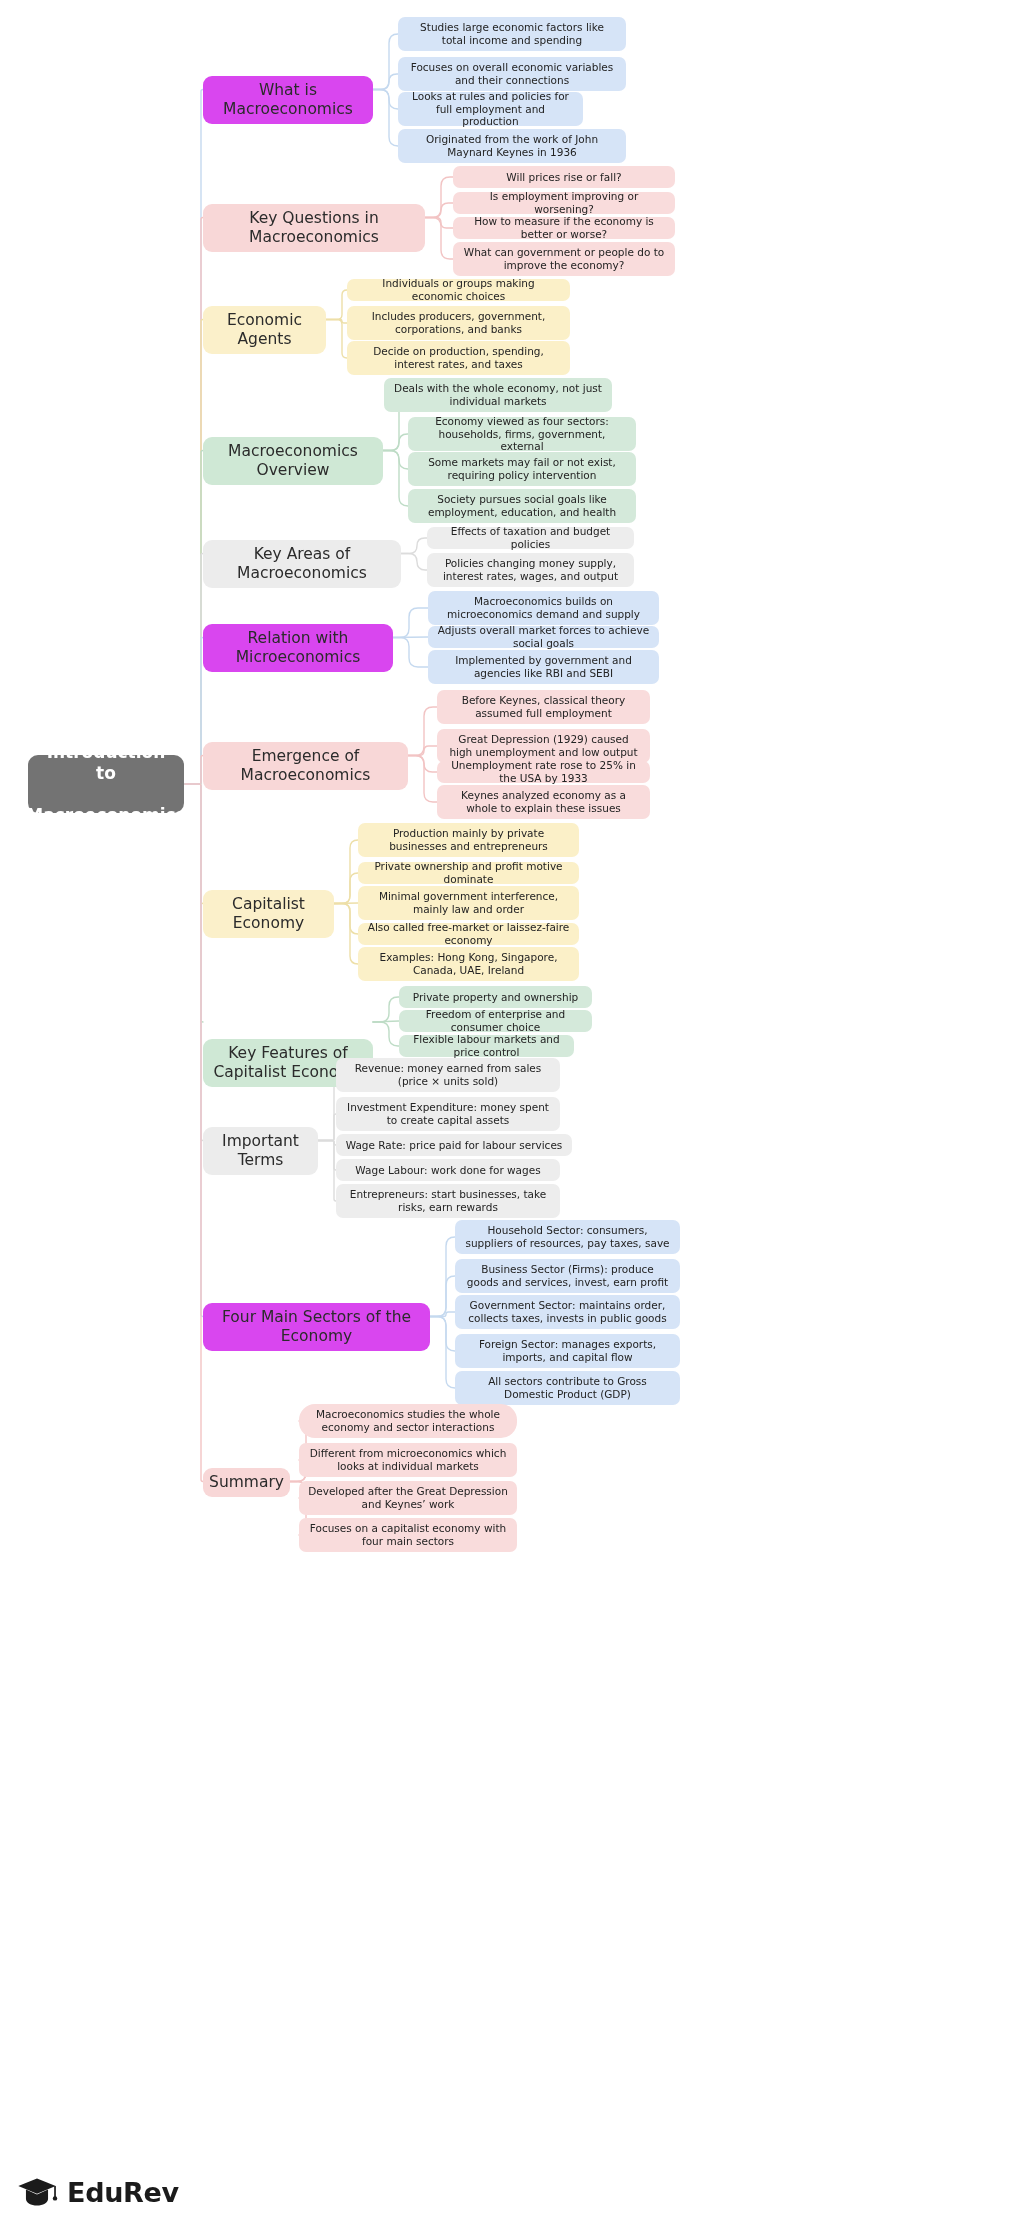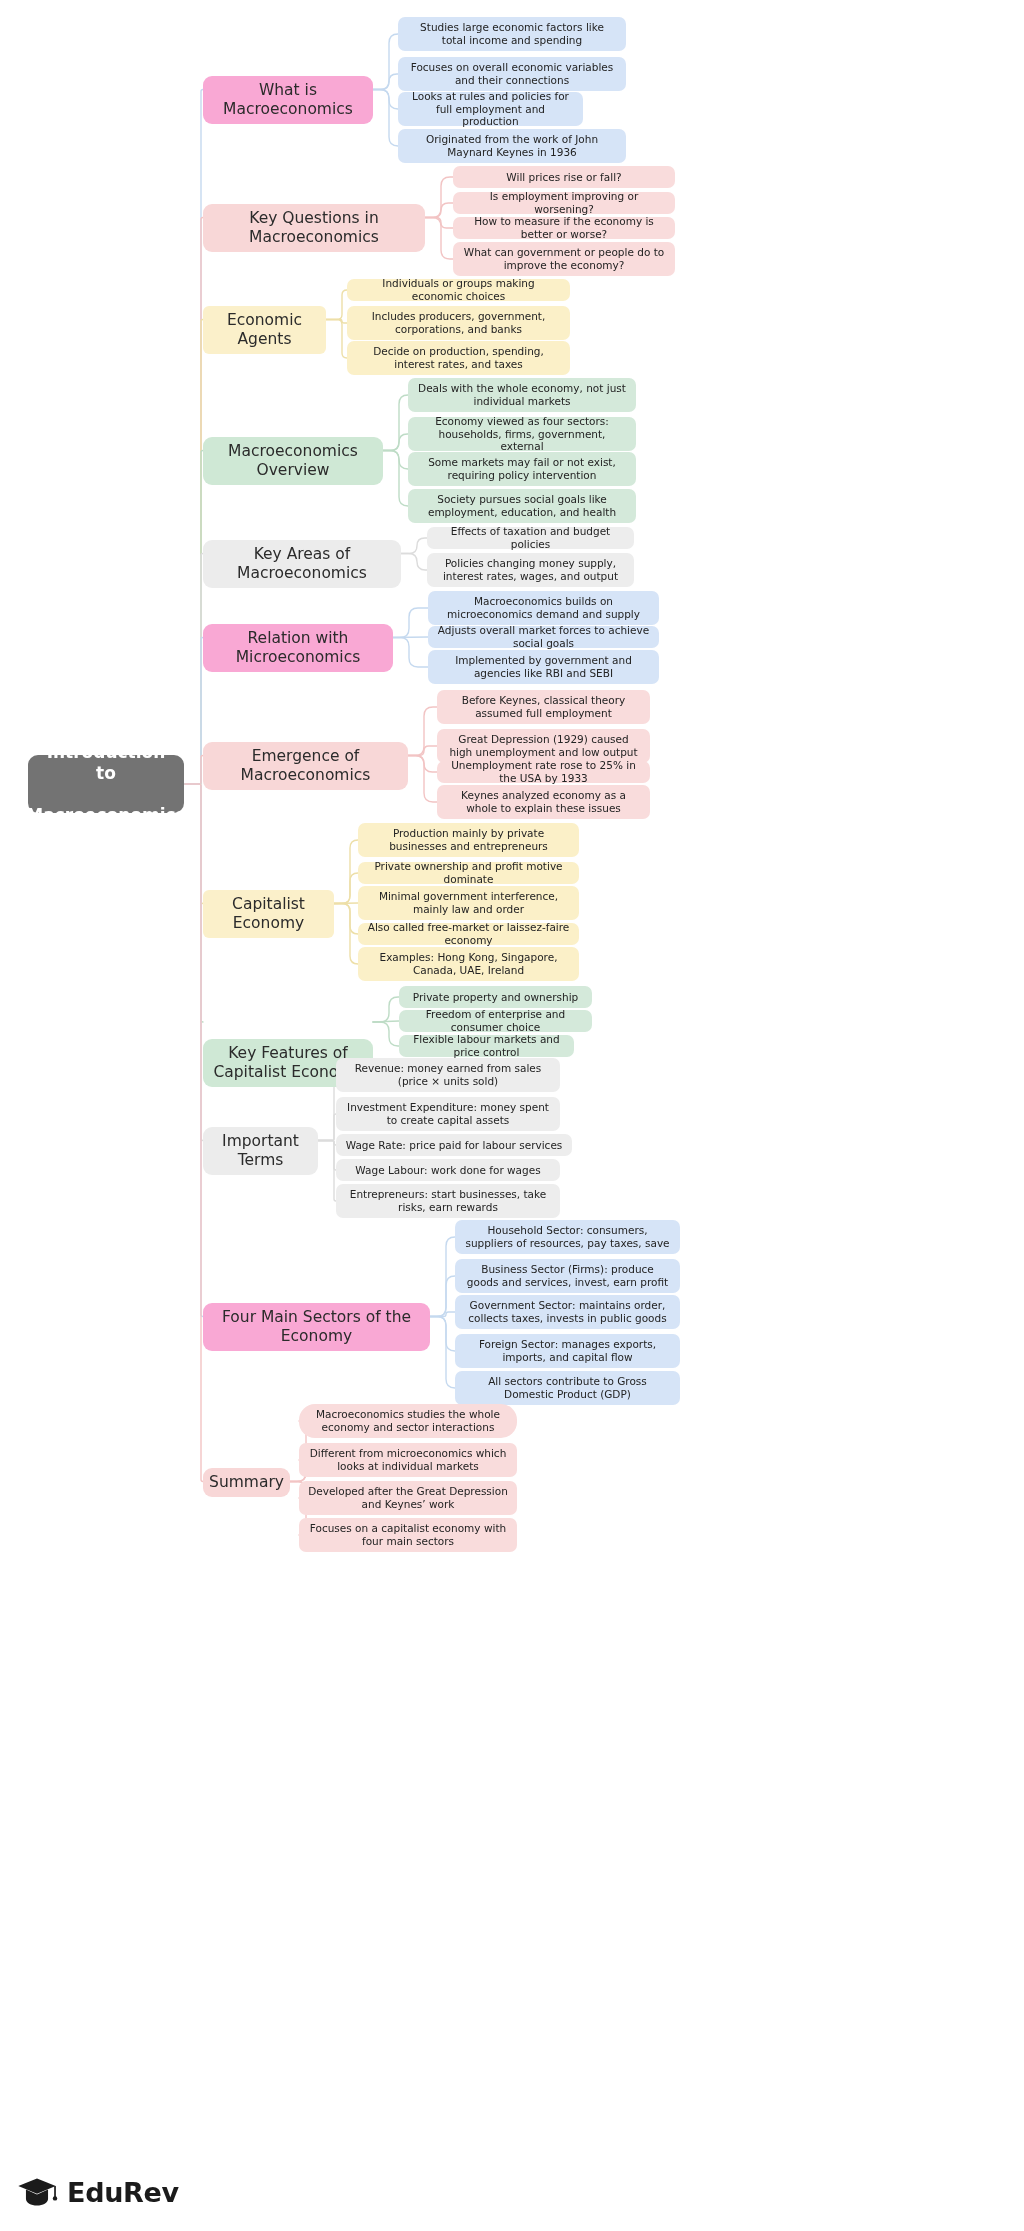--- a/index.html
+++ b/index.html
@@ -42,23 +42,23 @@
     line-height: 1.25;
     padding: 8px 12px;
   }
   
   .branch {
     font-size: 15.5px;
     color: #2b2b2b;
     border-radius: 9px;
     padding: 5px 10px;
   }
-  .b-blue   { background: #f9a8d4; }
+  .b-blue   { background: #d946ef; }
   .b-red    { background: #f8d7d7; }
-  .b-yellow { background: #fbf0ca; border-radius: 6px; }
+  .b-yellow { background: #fbf0ca; }
   .b-green  { background: #cfe8d5; }
   .b-gray   { background: #ececec; }
   
   .leaf {
     font-size: 10.5px;
     color: #232323;
     border-radius: 7px;
     padding: 5px 9px;
   }
   .l-blue   { background: #d6e4f7; }
@@ -163,21 +163,21 @@
       <div class="node branch b-red" style="left: 203px; top: 204px; width: 222px; min-height: 27px;">Key Questions in Macroeconomics</div>
       <div class="node leaf l-red" style="left: 453px; top: 166px; width: 222px; height: 22px;">Will prices rise or fall?</div>
       <div class="node leaf l-red" style="left: 453px; top: 192px; width: 222px; height: 22px;">Is employment improving or worsening?</div>
       <div class="node leaf l-red" style="left: 453px; top: 217px; width: 222px; height: 22px;">How to measure if the economy is better or worse?</div>
       <div class="node leaf l-red" style="left: 453px; top: 242px; width: 222px; height: 34px;">What can government or people do to improve the economy?</div>
       <div class="node branch b-yellow" style="left: 203px; top: 306px; width: 123px; min-height: 27px;">Economic Agents</div>
       <div class="node leaf l-yellow" style="left: 347px; top: 279px; width: 223px; height: 22px;">Individuals or groups making economic choices</div>
       <div class="node leaf l-yellow" style="left: 347px; top: 306px; width: 223px; height: 34px;">Includes producers, government, corporations, and banks</div>
       <div class="node leaf l-yellow" style="left: 347px; top: 341px; width: 223px; height: 34px;">Decide on production, spending, interest rates, and taxes</div>
       <div class="node branch b-green" style="left: 203px; top: 437px; width: 180px; min-height: 27px;">Macroeconomics Overview</div>
-      <div class="node leaf l-green" style="left: 408px; top: 378px; width: 228px; height: 34px;">Deals with the whole economy, not just individual markets</div>
+      <div class="node leaf l-green" style="left: 384px; top: 378px; width: 228px; height: 34px;">Deals with the whole economy, not just individual markets</div>
       <div class="node leaf l-green" style="left: 408px; top: 417px; width: 228px; height: 34px;">Economy viewed as four sectors: households, firms, government, external</div>
       <div class="node leaf l-green" style="left: 408px; top: 452px; width: 228px; height: 34px;">Some markets may fail or not exist, requiring policy intervention</div>
       <div class="node leaf l-green" style="left: 408px; top: 489px; width: 228px; height: 34px;">Society pursues social goals like employment, education, and health</div>
       <div class="node branch b-gray" style="left: 203px; top: 540px; width: 198px; min-height: 27px;">Key Areas of Macroeconomics</div>
       <div class="node leaf l-gray" style="left: 427px; top: 527px; width: 207px; height: 22px;">Effects of taxation and budget policies</div>
       <div class="node leaf l-gray" style="left: 427px; top: 553px; width: 207px; height: 34px;">Policies changing money supply, interest rates, wages, and output</div>
       <div class="node branch b-blue" style="left: 203px; top: 624px; width: 190px; min-height: 27px;">Relation with Microeconomics</div>
       <div class="node leaf l-blue" style="left: 428px; top: 591px; width: 231px; height: 34px;">Macroeconomics builds on microeconomics demand and supply</div>
       <div class="node leaf l-blue" style="left: 428px; top: 626px; width: 231px; height: 22px;">Adjusts overall market forces to achieve social goals</div>
       <div class="node leaf l-blue" style="left: 428px; top: 650px; width: 231px; height: 34px;">Implemented by government and agencies like RBI and SEBI</div>

